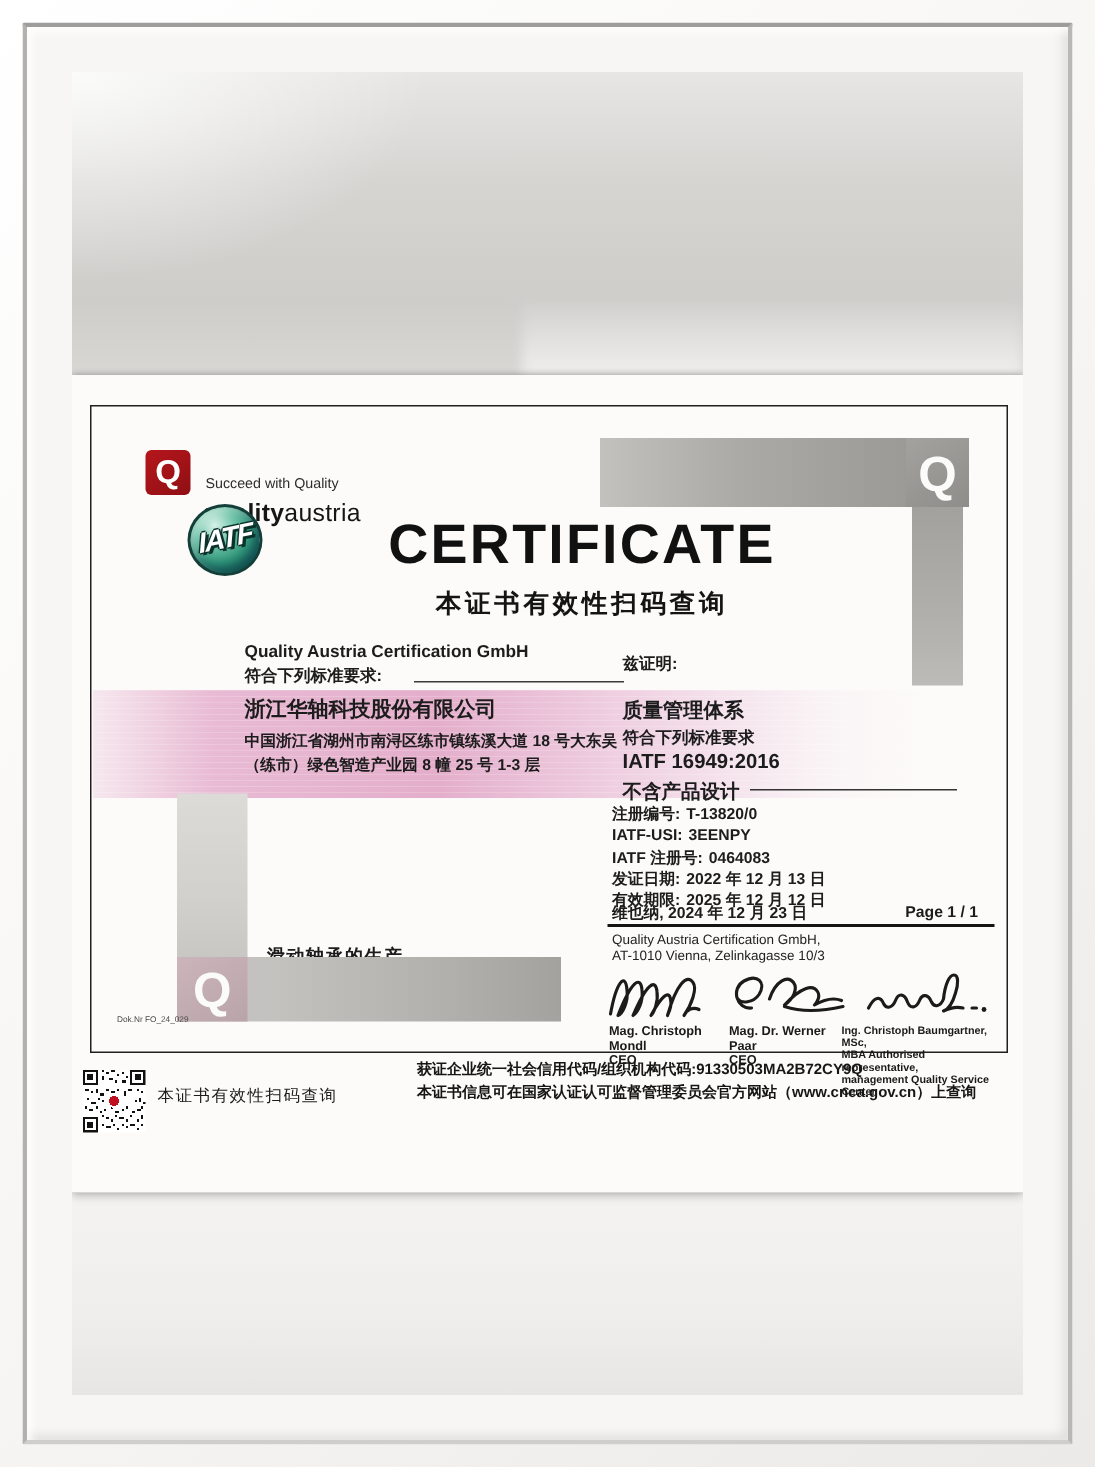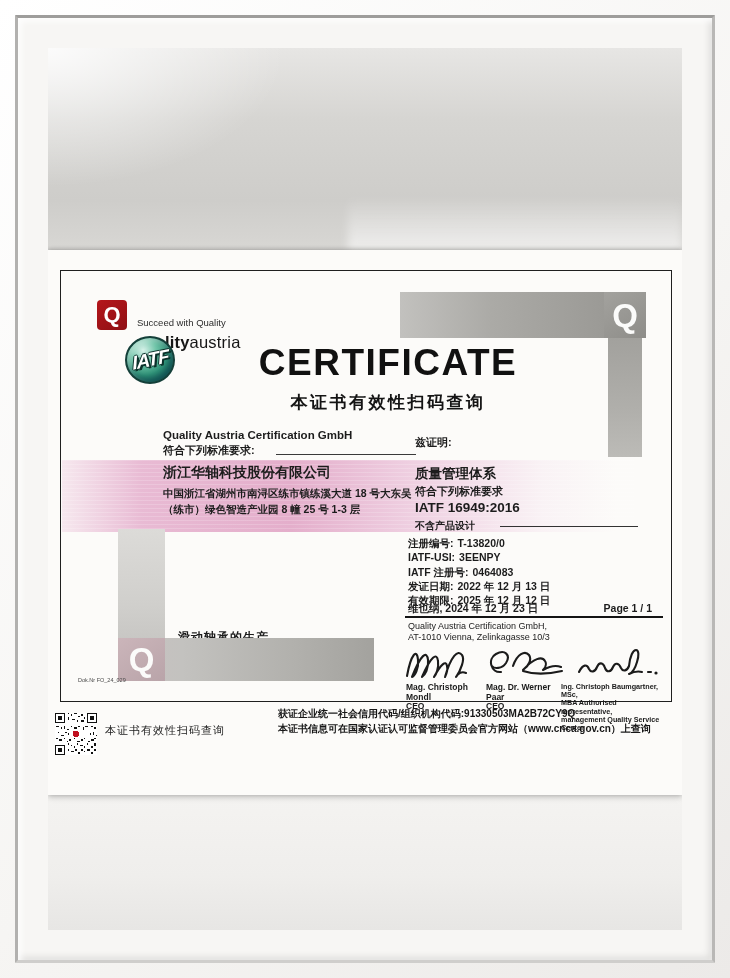--- a/index.html
+++ b/index.html
@@ -78,21 +78,21 @@
   .issuer-l2{left:115px;top:193px;font-size:11px;font-weight:bold;}
   .rule1{position:absolute;left:228px;top:204px;width:140px;height:1px;background:#3a3a3a;}
   .holder-name{left:115px;top:214px;font-size:14px;font-weight:bold;}
   .holder-a1{left:115px;top:237px;font-size:10.5px;font-weight:bold;}
   .holder-a2{left:115px;top:253px;font-size:10.5px;font-weight:bold;}
 
   .attest-label{left:367px;top:185px;font-size:11px;font-weight:bold;}
   .attest-sys{left:367px;top:215px;font-size:13.5px;font-weight:bold;}
   .attest-meets{left:367px;top:234px;font-size:11px;font-weight:bold;}
   .attest-std{left:367px;top:250px;font-size:13.5px;font-weight:bold;}
-  .attest-exc{left:367px;top:269px;font-size:10px;font-weight:bold;}
+  .attest-exc{left:367px;top:269px;font-size:13px;font-weight:bold;}
   .rule2{position:absolute;left:452px;top:276px;width:138px;height:1.4px;background:#333;}
 
   .reg-block{position:absolute;left:360px;top:286px;font-size:10.5px;font-weight:bold;line-height:14.3px;}
   .reg-row span.lab{margin-right:4px;}
 
   .date-row{position:absolute;left:360px;top:352px;width:244px;display:flex;justify-content:space-between;
             font-size:10.5px;font-weight:bold;}
   .rule3{position:absolute;left:357px;top:366px;width:258px;height:1.6px;background:#141414;}
   .issuer-addr{position:absolute;left:360px;top:371px;font-size:9px;line-height:10.5px;color:#222;}
 

